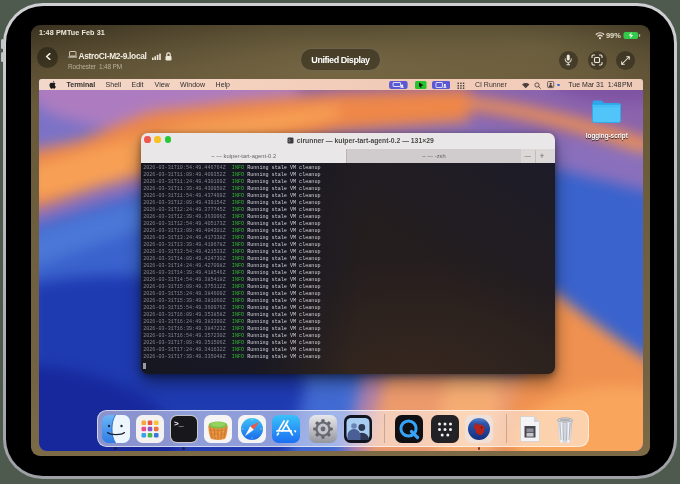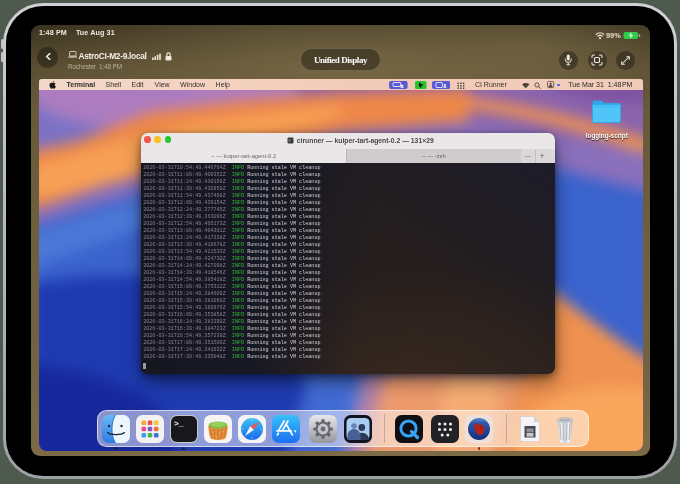--- a/index.html
+++ b/index.html
@@ -15,31 +15,31 @@
   .btn-side { position:absolute; background:#c6c6cb; border-radius:2px; width:3px; height:10px; left:-2px; }
   
   .screen { position:absolute; left:31px; top:24.5px; width:618.5px; height:431px;
     border-radius:9px; overflow:hidden;
     background:linear-gradient(180deg,#342d1c 0%, #55492f 10%, #685a39 20%, #6e5f3e 50%, #746343 80%, #7d6b47 100%); }
   .chrome-glow { position:absolute; left:0; top:0; width:618.5px; height:120px;
     background:radial-gradient(75% 105% at 50% 32%, rgba(132,116,77,.7), rgba(60,52,33,0) 80%), radial-gradient(40% 70% at 82% 20%, rgba(122,108,72,.5), rgba(60,52,33,0) 75%); }
   
   .st-left { position:absolute; left:8px; top:3px; font-size:7.2px; font-weight:700;
     color:#efe9dc; letter-spacing:.1px; }
-  .st-left span { margin-right:9px; }
+  .st-left span { }
   
   .backbtn { position:absolute; left:6px; top:22.5px; width:21px; height:21px; border-radius:50%;
     background:rgba(22,19,12,.45); }
   .chev { position:absolute; left:7.5px; top:5.5px; width:7px; height:7px; }
   .tb-name { position:absolute; left:47.5px; top:26.8px; font-size:8.4px; font-weight:700; color:#f1ece0; letter-spacing:-0.3px; }
   .tb-sub { position:absolute; left:37px; top:38.2px; font-size:6.5px; font-weight:400; color:#b9b099; letter-spacing:-0.2px; }
   .pill { position:absolute; left:269px; top:23.4px; width:81px; height:23.6px; border-radius:12px;
     background:rgba(38,33,22,.52); border:.5px solid rgba(210,198,168,.28);
     display:flex; align-items:center; justify-content:center;
-    color:#fff; font-size:9px; font-weight:700; letter-spacing:-0.45px;font-family:Liberation Serif, serif; }
+    color:#fff; font-size:9px; font-weight:700; letter-spacing:-0.45px; }
   .cbtn { position:absolute; top:26px; width:19px; height:19px; border-radius:50%;
     background:rgba(36,32,23,.52); }
   
   .display { position:absolute; left:7.8px; top:54.9px; width:603.9px; height:371.5px;
     border-radius:3px 3px 8px 8px; overflow:hidden; background:#7b5fa6; }
   .wall { position:absolute; left:0; top:0; }
   
   .menubar { position:absolute; left:0; top:0; width:603.9px; height:10.8px;
     background:linear-gradient(90deg,#f2d8ca,#f4d2c0 30%,#f0cab6 60%,#f2cdbb 85%,#efccba);
     display:flex; align-items:center; font-size:7px; color:#332e2b; }
@@ -84,21 +84,21 @@
 <div class="device">
   <div class="btn-top" style="left:79px; width:12px;"></div>
   <div class="btn-side" style="top:36px;"></div>
   <div class="btn-side" style="top:48.5px;"></div>
   <div class="btn-top" style="left:187px; width:23px;"></div>
   <div class="bezel"></div>
 </div>
 <div class="screen">
   <div class="chrome-glow"></div>
 
-  <div class="st-left"><span>1:48 PM</span><span>Tue Aug 31</span></div>
+  <div class="st-left"><span>1:48 PM</span><span>Tue Feb 31</span></div>
   <svg class="abs" style="left:564px; top:5.8px;" width="48" height="10" viewBox="0 0 48 10">
     <g stroke="#e3dccb" fill="none" stroke-linecap="round">
       <path d="M1.3 4.2 a5.6 5.6 0 0 1 7.4 0" stroke-width="1.3"></path>
       <path d="M2.9 6.1 a3.3 3.3 0 0 1 4.2 0" stroke-width="1.3"></path>
     </g>
     <circle cx="5" cy="8.2" r="1.1" fill="#e3dccb"></circle>
     <text x="11" y="8.3" font-size="7.4" font-weight="bold" fill="#e3dccb" font-family="Liberation Sans">99%</text>
     <rect x="28.5" y="2" width="14.6" height="7" rx="2" fill="#32cb4a"></rect>
     <rect x="43.8" y="4" width="1.4" height="3" rx="0.7" fill="#b6b0a0"></rect>
     <path d="M36.6 2.2 L33.6 5.6 L35.6 5.7 L35.2 8.6 L38.2 5.1 L36.2 5.0 Z" fill="#f2f5ee"></path>

